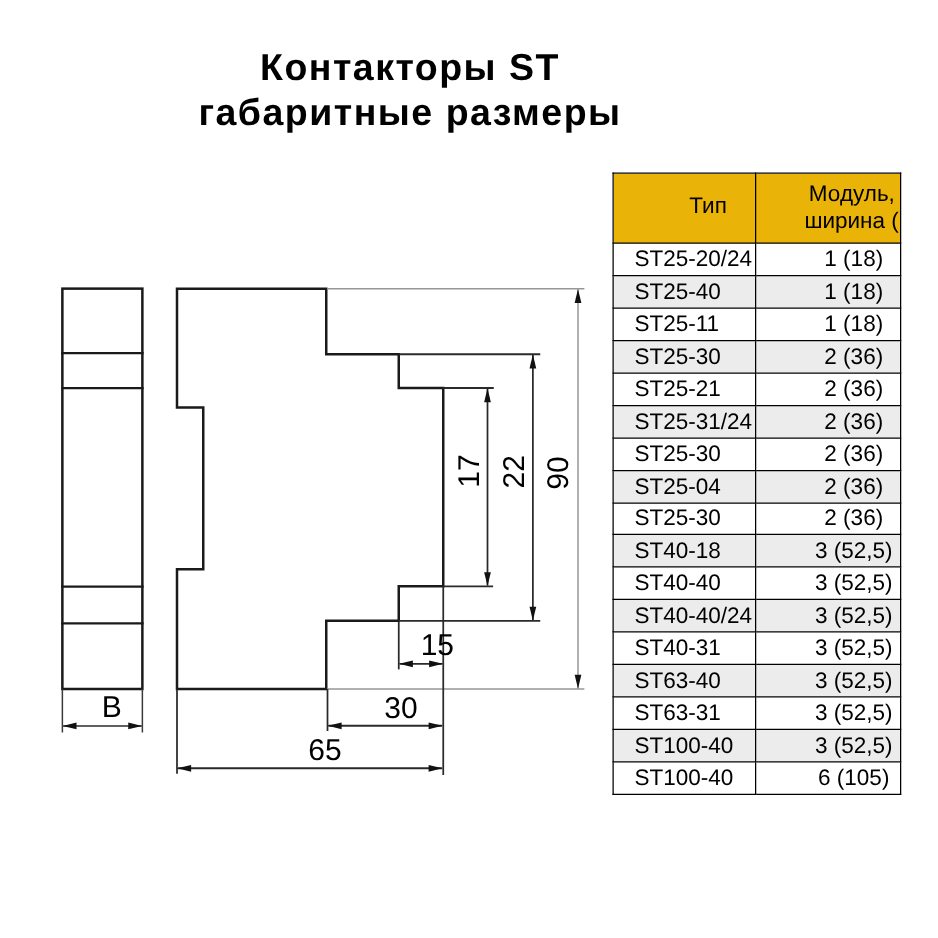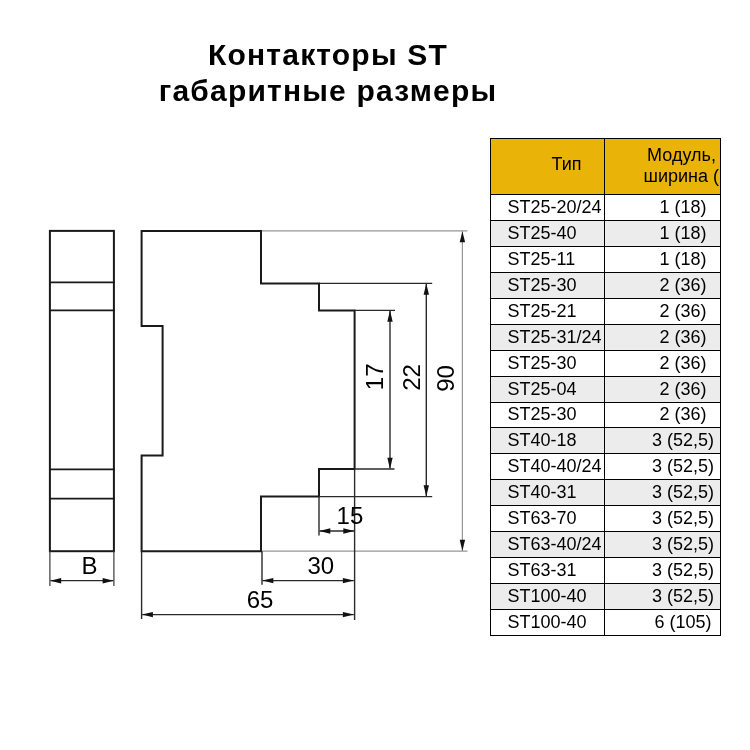--- a/index.html
+++ b/index.html
@@ -154,33 +154,33 @@
       </tr>
   <tr class="d">
         <td class="c1">ST25-30</td>
         <td class="c2">2 (36)</td>
       </tr>
   <tr class="d">
         <td class="c1">ST40-18</td>
         <td class="c2">3 (52,5)</td>
       </tr>
   <tr class="d">
+        <td class="c1">ST40-40</td>
+        <td class="c2">3 (52,5)</td>
+      </tr>
+  <tr class="d">
         <td class="c1">ST40-40/24</td>
         <td class="c2">3 (52,5)</td>
       </tr>
   <tr class="d">
         <td class="c1">ST40-31</td>
         <td class="c2">3 (52,5)</td>
       </tr>
   <tr class="d">
-        <td class="c1">ST63-70</td>
-        <td class="c2">3 (52,5)</td>
-      </tr>
-  <tr class="d">
-        <td class="c1">ST63-40/24</td>
+        <td class="c1">ST63-40</td>
         <td class="c2">3 (52,5)</td>
       </tr>
   <tr class="d">
         <td class="c1">ST63-31</td>
         <td class="c2">3 (52,5)</td>
       </tr>
   <tr class="d">
         <td class="c1">ST100-40</td>
         <td class="c2">3 (52,5)</td>
       </tr>

